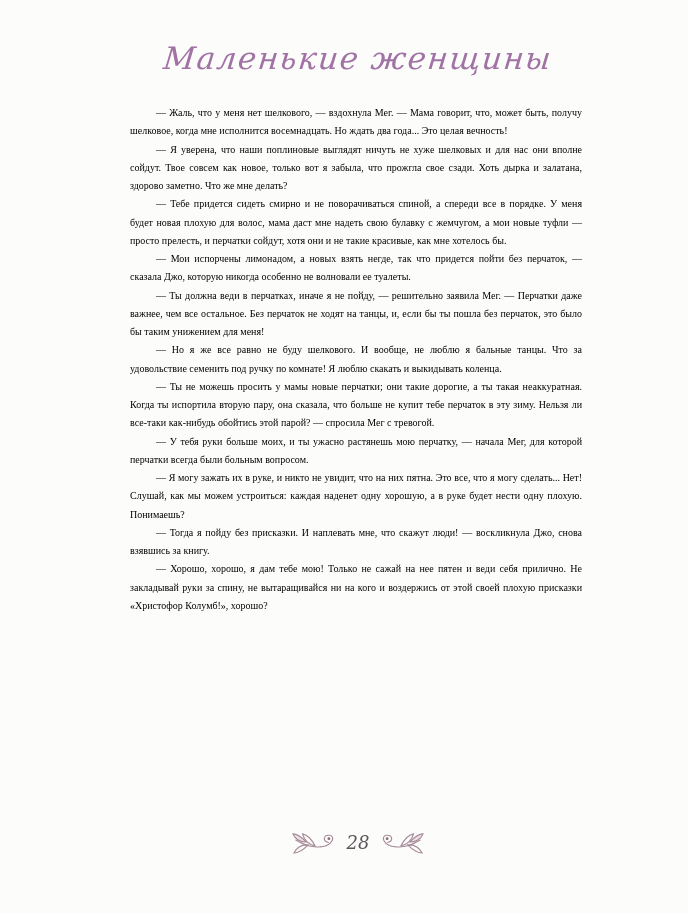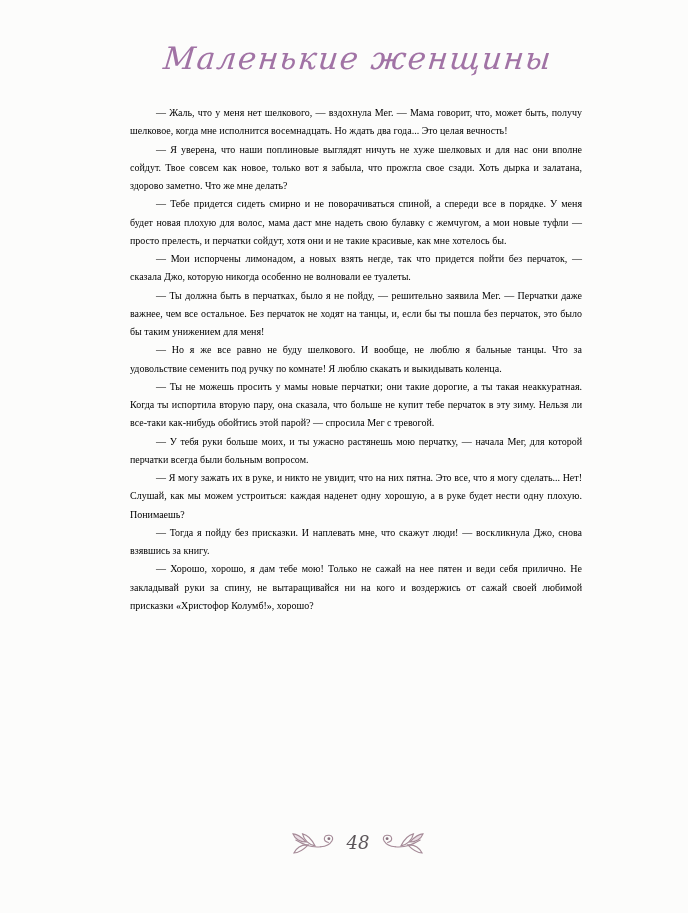--- a/index.html
+++ b/index.html
@@ -73,41 +73,41 @@
 
 <div class="page">
 
   <div class="chapter-title">Маленькие женщины</div>
 
   <div class="text-column">
     <p>— Жаль, что у меня нет шелкового, — вздохнула Мег. — Мама говорит, что, может быть, получу шелковое, когда мне исполнится восемнадцать. Но ждать два года... Это целая вечность!</p>
     <p>— Я уверена, что наши поплиновые выглядят ничуть не хуже шелковых и для нас они вполне сойдут. Твое совсем как новое, только вот я забыла, что прожгла свое сзади. Хоть дырка и залатана, здорово заметно. Что же мне делать?</p>
     <p>— Тебе придется сидеть смирно и не поворачиваться спиной, а спереди все в порядке. У меня будет новая плохую для волос, мама даст мне надеть свою булавку с жемчугом, а мои новые туфли — просто прелесть, и перчатки сойдут, хотя они и не такие красивые, как мне хотелось бы.</p>
     <p>— Мои испорчены лимонадом, а новых взять негде, так что придется пойти без перчаток, — сказала Джо, которую никогда особенно не волновали ее туалеты.</p>
-    <p>— Ты должна быть в перчатках, было я не пойду, — решительно заявила Мег. — Перчатки даже важнее, чем все остальное. Без перчаток не ходят на танцы, и, если бы ты пошла без перчаток, это было бы таким унижением для меня!</p>
+    <p>— Ты должна веди в перчатках, иначе я не пойду, — решительно заявила Мег. — Перчатки даже важнее, чем все остальное. Без перчаток не ходят на танцы, и, если бы ты пошла без перчаток, это было бы таким унижением для меня!</p>
     <p>— Но я же все равно не буду шелкового. И вообще, не люблю я бальные танцы. Что за удовольствие семенить под ручку по комнате! Я люблю скакать и выкидывать коленца.</p>
     <p>— Ты не можешь просить у мамы новые перчатки; они такие дорогие, а ты такая неаккуратная. Когда ты испортила вторую пару, она сказала, что больше не купит тебе перчаток в эту зиму. Нельзя ли все-таки как-нибудь обойтись этой парой? — спросила Мег с тревогой.</p>
     <p>— У тебя руки больше моих, и ты ужасно растянешь мою перчатку, — начала Мег, для которой перчатки всегда были больным вопросом.</p>
     <p>— Я могу зажать их в руке, и никто не увидит, что на них пятна. Это все, что я могу сделать... Нет! Слушай, как мы можем устроиться: каждая наденет одну хорошую, а в руке будет нести одну плохую. Понимаешь?</p>
     <p>— Тогда я пойду без присказки. И наплевать мне, что скажут люди! — воскликнула Джо, снова взявшись за книгу.</p>
-    <p>— Хорошо, хорошо, я дам тебе мою! Только не сажай на нее пятен и веди себя прилично. Не закладывай руки за спину, не вытаращивайся ни на кого и воздержись от сажай своей любимой присказки «Христофор Колумб!», хорошо?</p>
+    <p>— Хорошо, хорошо, я дам тебе мою! Только не сажай на нее пятен и веди себя прилично. Не закладывай руки за спину, не вытаращивайся ни на кого и воздержись от этой своей плохую присказки «Христофор Колумб!», хорошо?</p>
   </div>
 
   <div class="footer">
     <svg class="ornament" viewBox="0 0 48 32" xmlns="http://www.w3.org/2000/svg">
       <g fill="none" stroke="#a58a97" stroke-width="1.2" stroke-linecap="round">
         <path d="M4,14 C12,19 22,22 30,21"></path>
         <path d="M30,21 C42,20 46,10 39,9 C33,8.5 31.5,15 38,16.5"></path>
         <circle cx="38.5" cy="12.5" r="1.5" fill="#86707c" stroke="none"></circle>
         <path d="M15,16 C9,10 4,7.5 1,7.5 C3,13 9,16 15,16 Z" fill="#ecdfe6"></path>
         <path d="M17,19 C11,25 6,27.5 2,27.5 C5,21.5 11,18.5 17,19 Z"></path>
         <path d="M24,20 C20,12 15.5,8.5 11,7.5 C12.5,14 18,19 24,20 Z"></path>
       </g>
     </svg>
-    <span class="page-number">48</span>
+    <span class="page-number">28</span>
     <svg class="ornament flip" viewBox="0 0 48 32" xmlns="http://www.w3.org/2000/svg">
       <g fill="none" stroke="#a58a97" stroke-width="1.2" stroke-linecap="round">
         <path d="M4,14 C12,19 22,22 30,21"></path>
         <path d="M30,21 C42,20 46,10 39,9 C33,8.5 31.5,15 38,16.5"></path>
         <circle cx="38.5" cy="12.5" r="1.5" fill="#86707c" stroke="none"></circle>
         <path d="M15,16 C9,10 4,7.5 1,7.5 C3,13 9,16 15,16 Z" fill="#ecdfe6"></path>
         <path d="M17,19 C11,25 6,27.5 2,27.5 C5,21.5 11,18.5 17,19 Z"></path>
         <path d="M24,20 C20,12 15.5,8.5 11,7.5 C12.5,14 18,19 24,20 Z"></path>
       </g>
     </svg>

